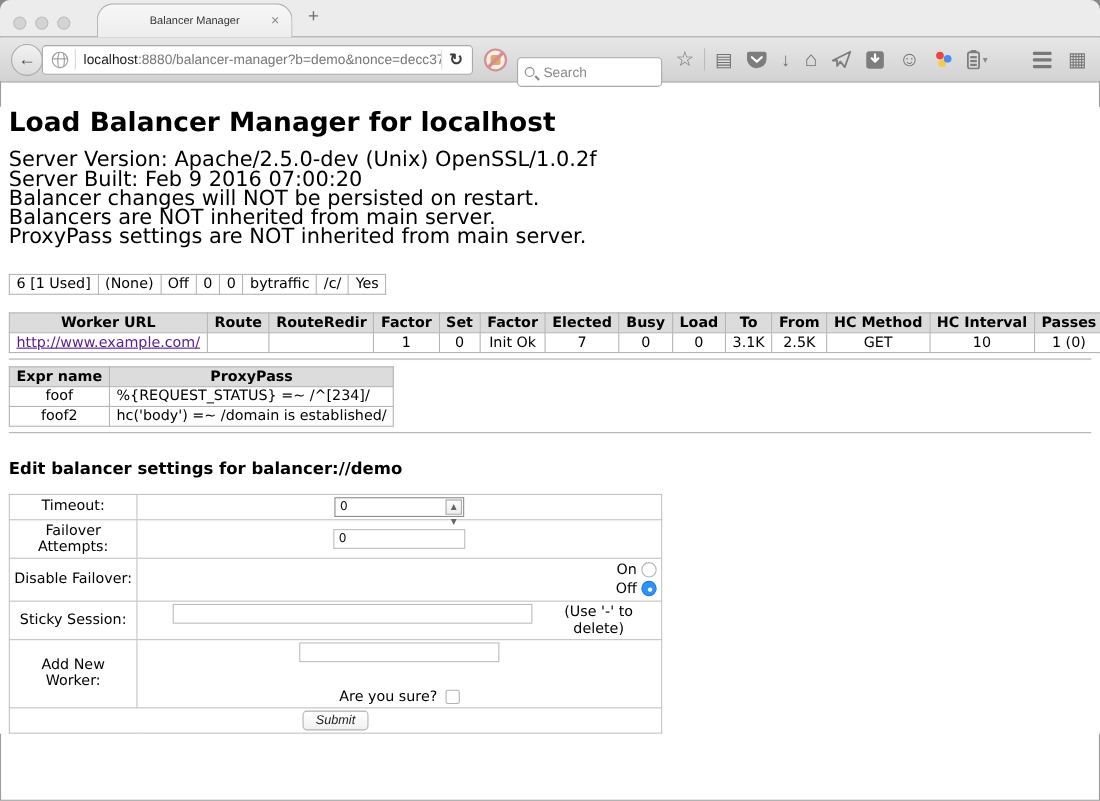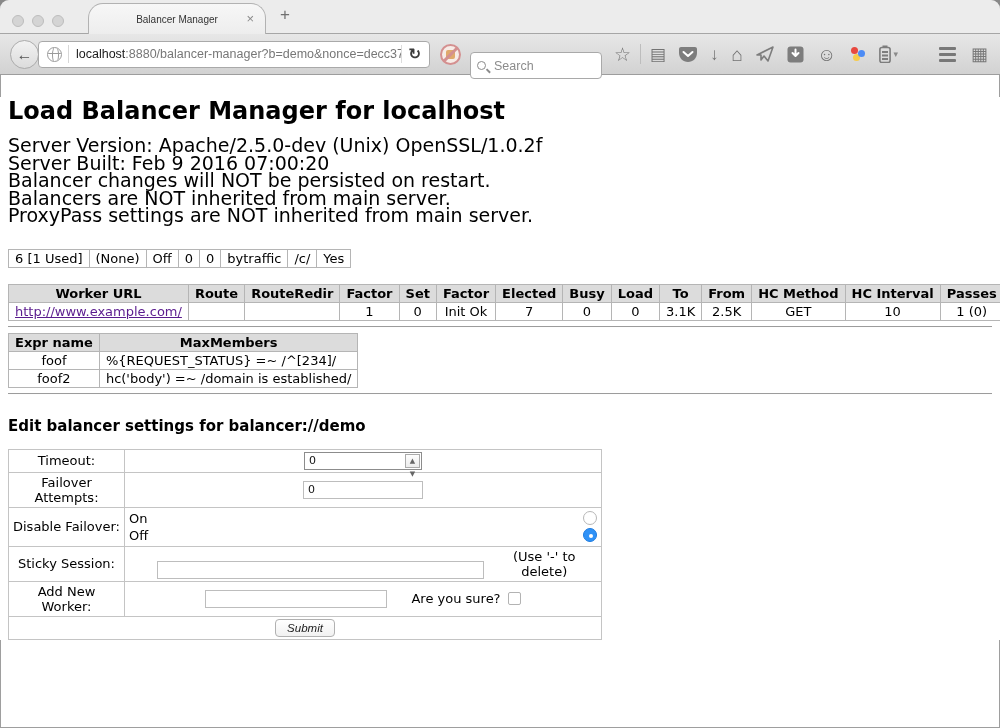--- a/index.html
+++ b/index.html
@@ -93,26 +93,26 @@
   .stepper b { width:0; height:0; border-left:3.5px solid transparent; border-right:3.5px solid transparent; }
   .stepper b.up { border-bottom:4px solid #fff; }
   .stepper b.dn { border-top:4px solid #fff; }
   .numwrap { position:relative; display:inline-block; }
   input.fnum { width:118px; height:18px; border:1px solid #8c8c8c; font-size:11px; padding:1px 20px 1px 4px;
                font-family:"DejaVu Sans", sans-serif; color:#111; }
   .spin { position:absolute; right:2px; top:2px; width:15px; height:14px; border:1px solid #aaa;
           background:linear-gradient(#fdfdfd,#ececec); font-size:7px; color:#666; text-align:center; line-height:13px; }
   input.ftxt { height:18px; border:1px solid #bdbdbd; font-size:11px; padding:1px 4px;
                font-family:"DejaVu Sans", sans-serif; color:#111; }
-  .radioline { display:flex; align-items:center; justify-content:space-between; gap:17px; line-height:17px; }
+  .radioline { display:flex; align-items:center; justify-content:flex-end; gap:4px; line-height:17px; }
   .radio { width:14px; height:14px; border-radius:50%; border:1px solid #b7b7b7; background:#fff; display:inline-block; }
   .radio.on { background:#2f92f7; border-color:#1d7be0; position:relative; }
   .radio.on:after { content:""; position:absolute; left:4.5px; top:4.5px; width:4px; height:4px; border-radius:50%; background:#fff; }
-  .stickyrow { display:flex; align-items:flex-end; gap:8px;margin-left:28px; }
-  .workerrow { display:flex; align-items:center; justify-content:center; gap:24px; }
+  .stickyrow { display:flex; align-items:flex-start; gap:8px;margin-left:28px; }
+  .workerrow { display:flex; align-items:center; justify-content:center; gap:24px;flex-direction:column; }
   .cb { width:13px; height:13px; border:1px solid #b3b3b3; border-radius:2px; background:#fff; display:inline-block; }
   .submit { font-size:11.5px; padding:2px 11px; border:1px solid #b1b1b1; border-radius:4px;
             background:linear-gradient(#ffffff,#f1f1f1); color:#222; font-family:"Liberation Sans", sans-serif;font-style:italic; }
 </style>
 </head>
 <body>
 
 <div class="window">
 
   <div class="tabbar">
@@ -253,21 +253,21 @@
       </tr>
     </tbody>
       </table>
 
     <hr class="thin">
 
     <table class="d">
       <tbody>
       <tr>
         <th>Expr name</th>
-        <th style="width:200px">MaxMembers</th>
+        <th style="width:200px">ProxyPass</th>
       </tr>
       <tr>
         <td>foof</td>
         <td class="l">%{REQUEST_STATUS} =~ /^[234]/</td>
       </tr>
       <tr>
         <td>foof2</td>
         <td class="l">hc('body') =~ /domain is established/</td>
       </tr>
     </tbody>

